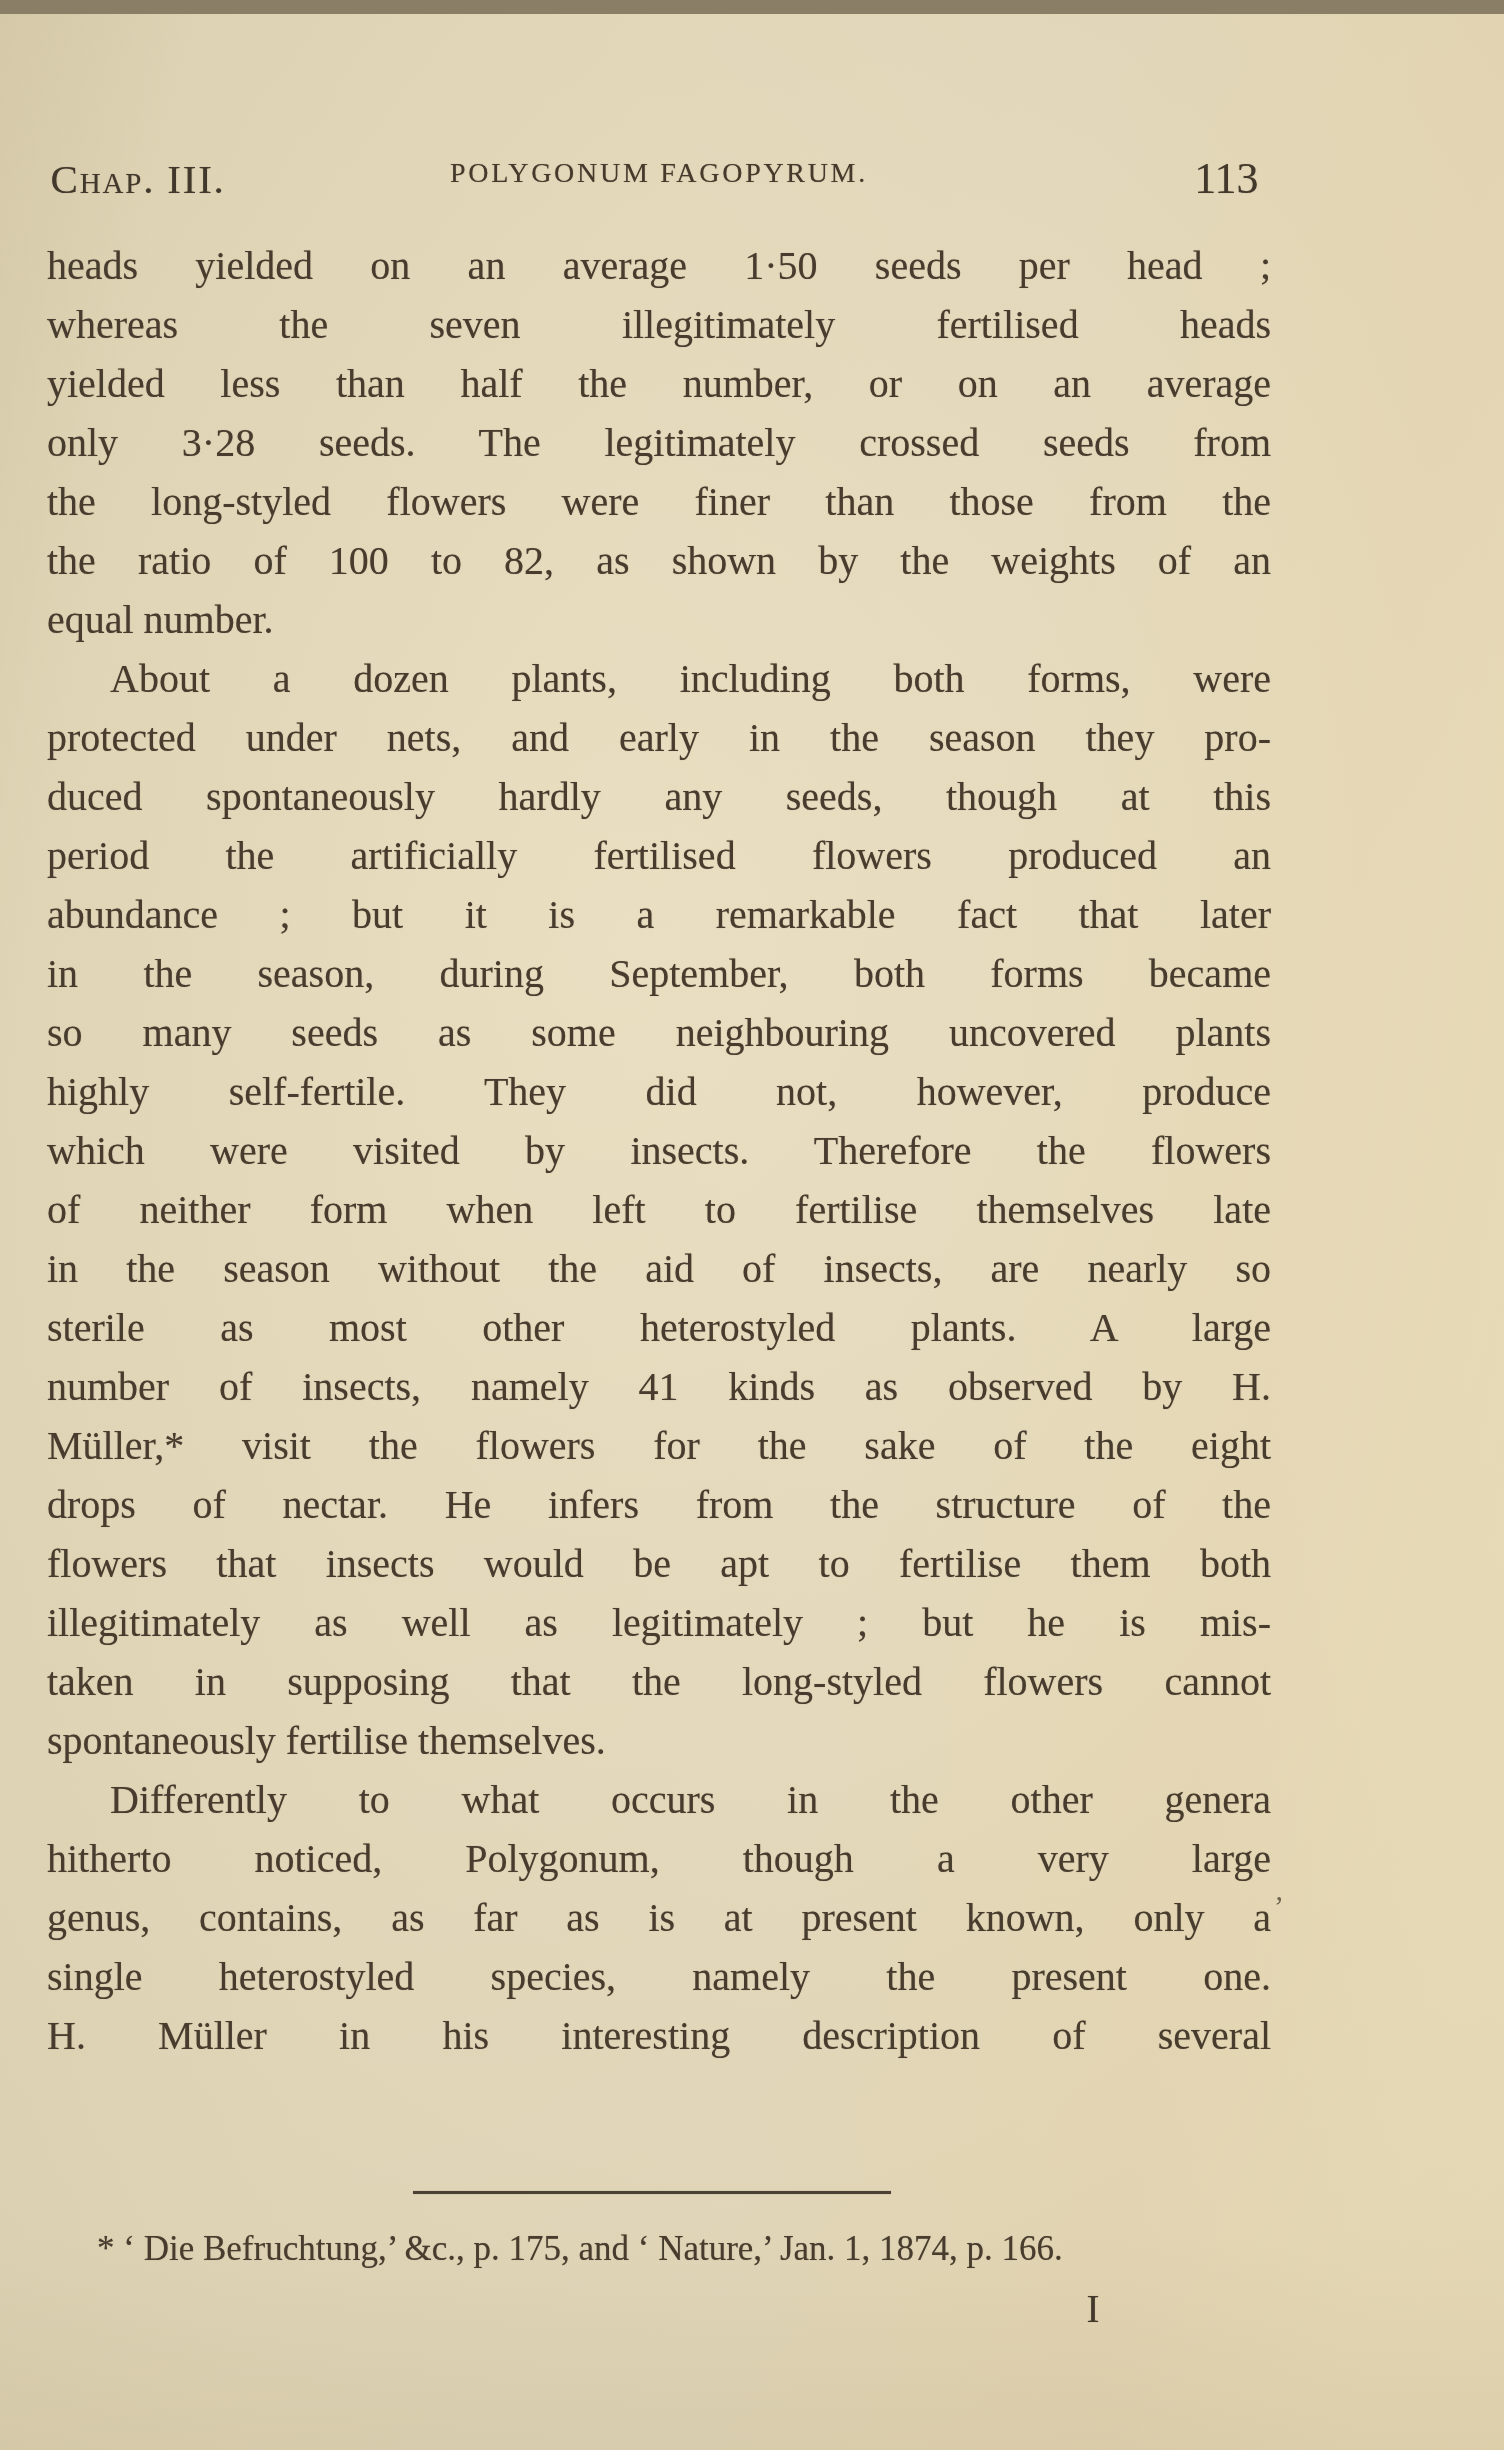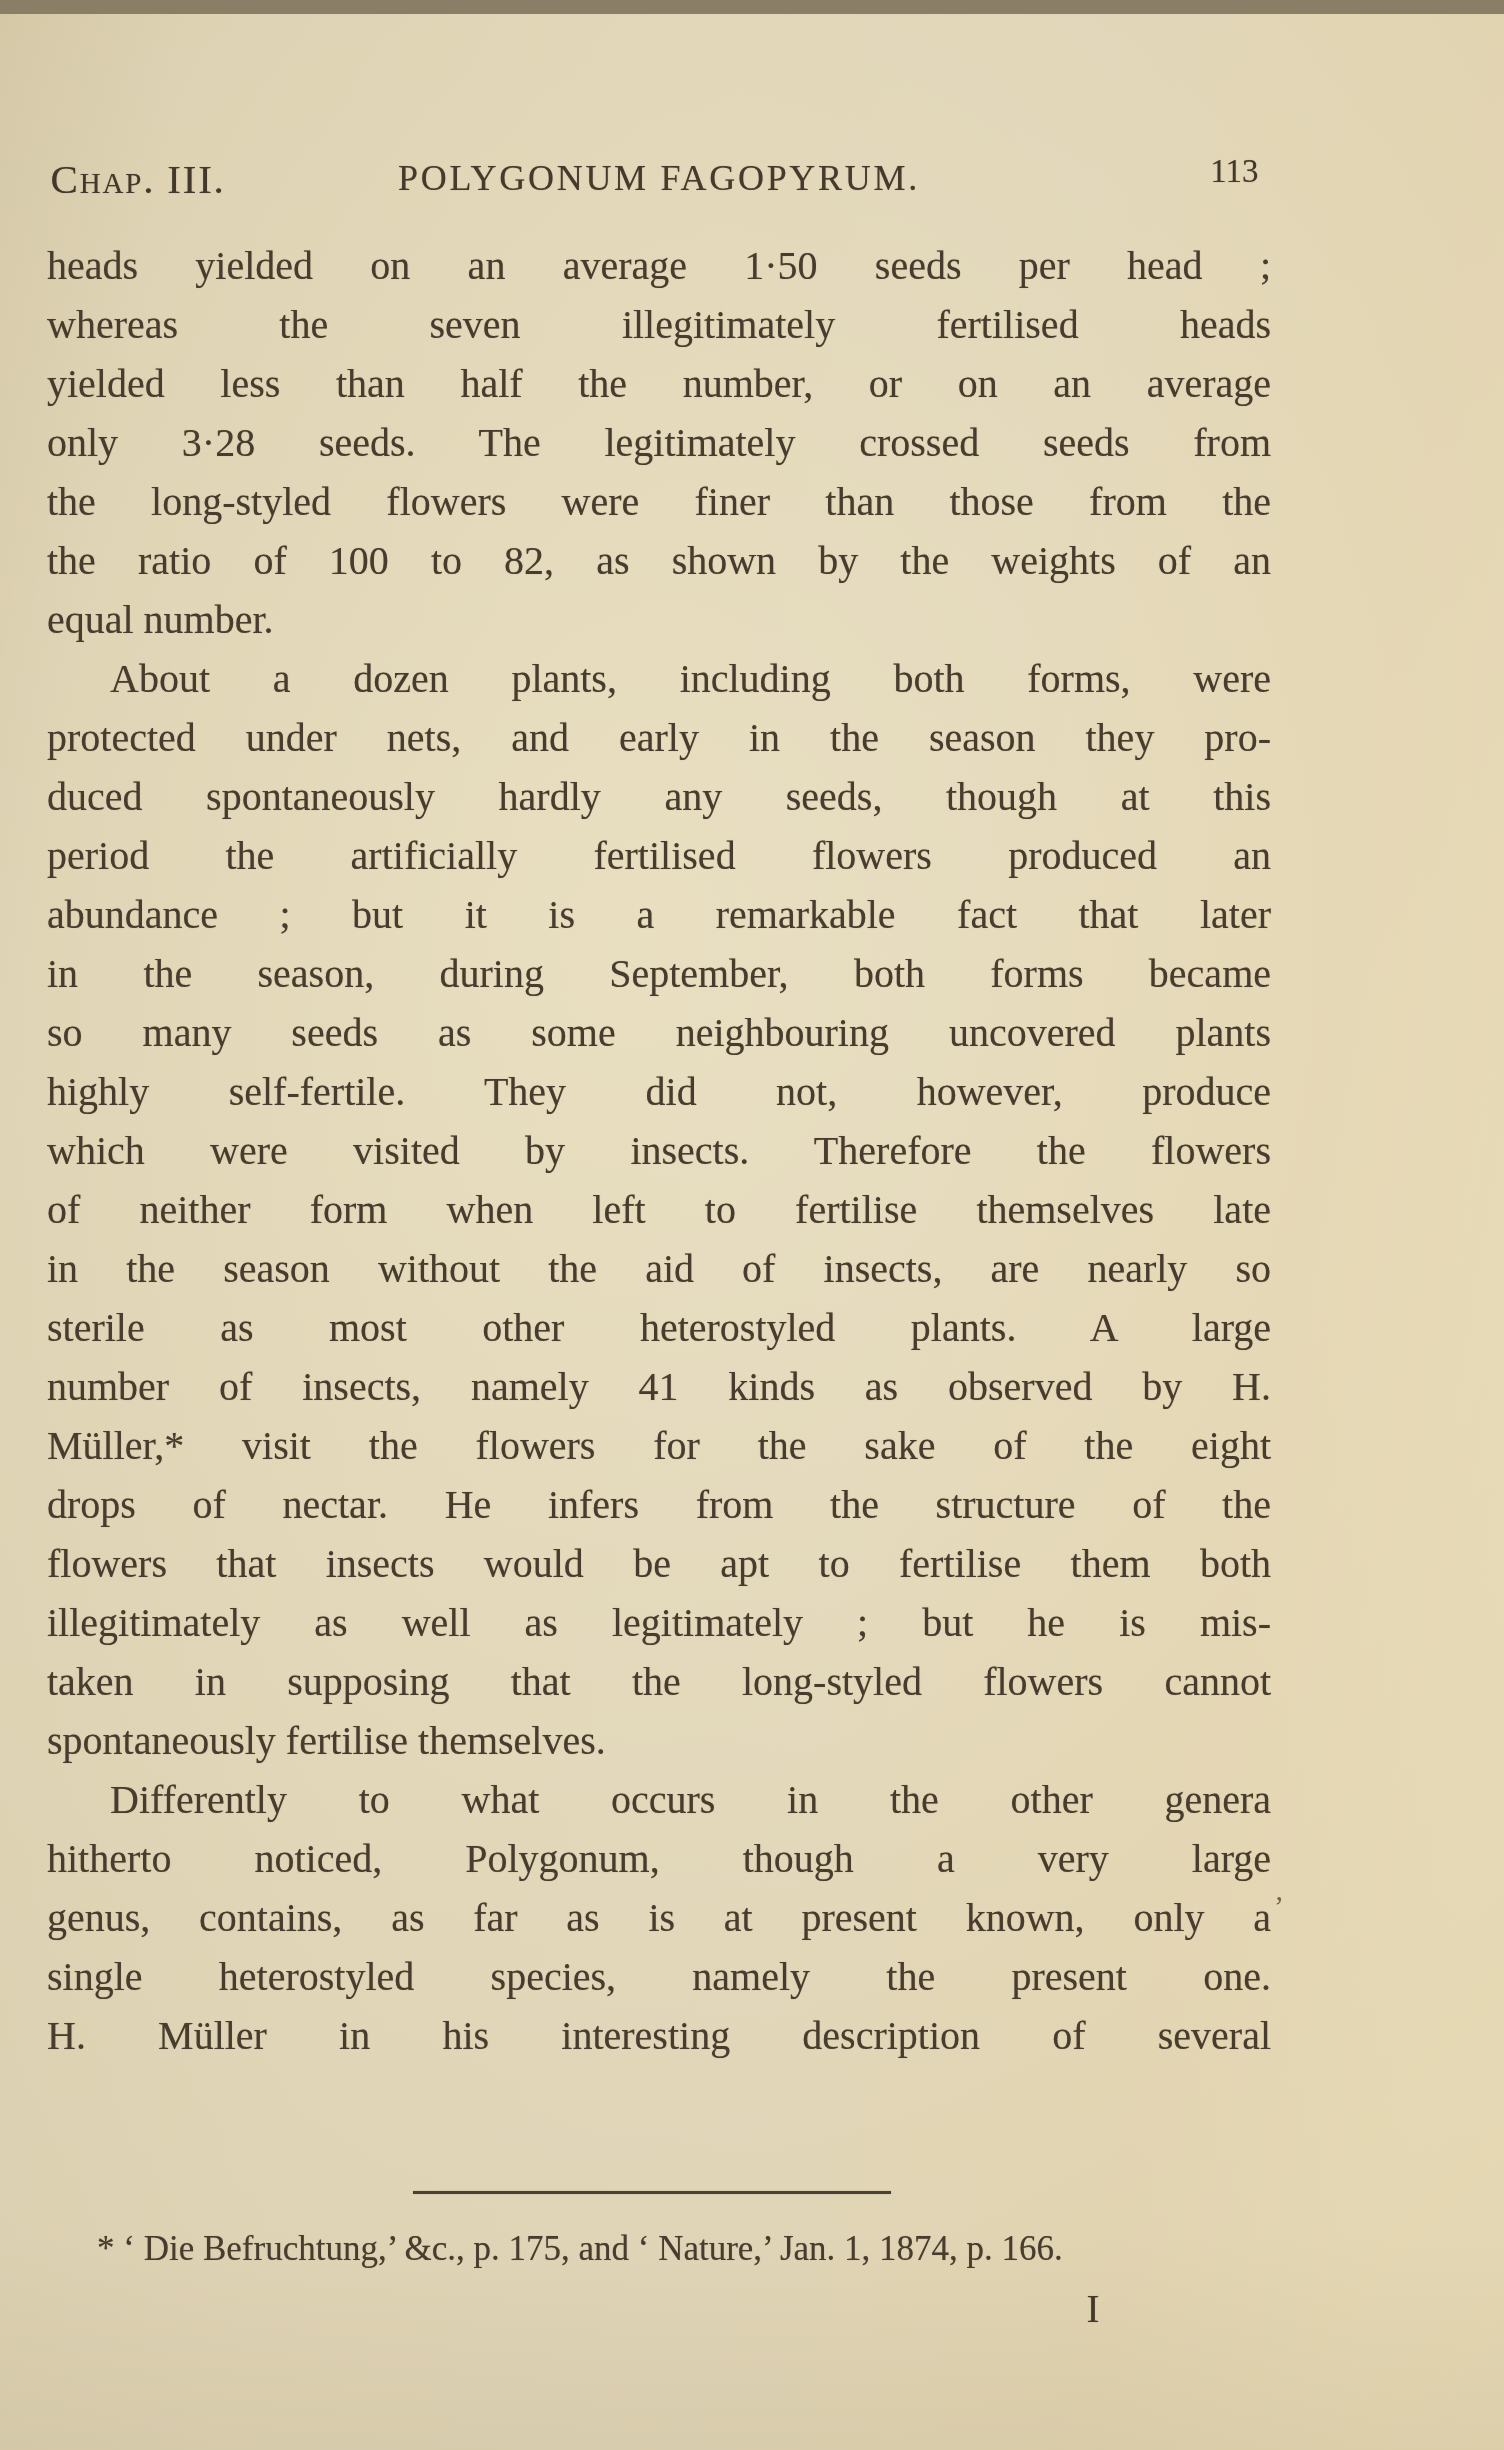--- a/index.html
+++ b/index.html
@@ -36,28 +36,28 @@
     position: absolute; left: 3.6px; top: 0;
     font-size: 41px;
     font-variant: small-caps;
     letter-spacing: 1.8px;
     color: #42382b;
     text-shadow: 0 0 0.9px rgba(56,46,32,0.45);
   }
   .running-title {
     position: absolute; left: 0; right: 0; top: 1.8px;
     text-align: center;
-    font-size: 36px;
+    font-size: 28px;
     letter-spacing: 2.7px;
     color: #453a2c;
     text-shadow: 0 0 0.9px rgba(56,46,32,0.45);
   }
   .page-number {
     position: absolute; right: 12.5px; top: -1.8px;
-    font-size: 33px;
+    font-size: 44px;
     color: #42382b;
     text-shadow: 0 0 0.9px rgba(56,46,32,0.45);
   }
 
   .text-block {
     position: absolute;
     left: 47px;
     top: 222px;
     width: 1224px;
     font-size: 40px;

